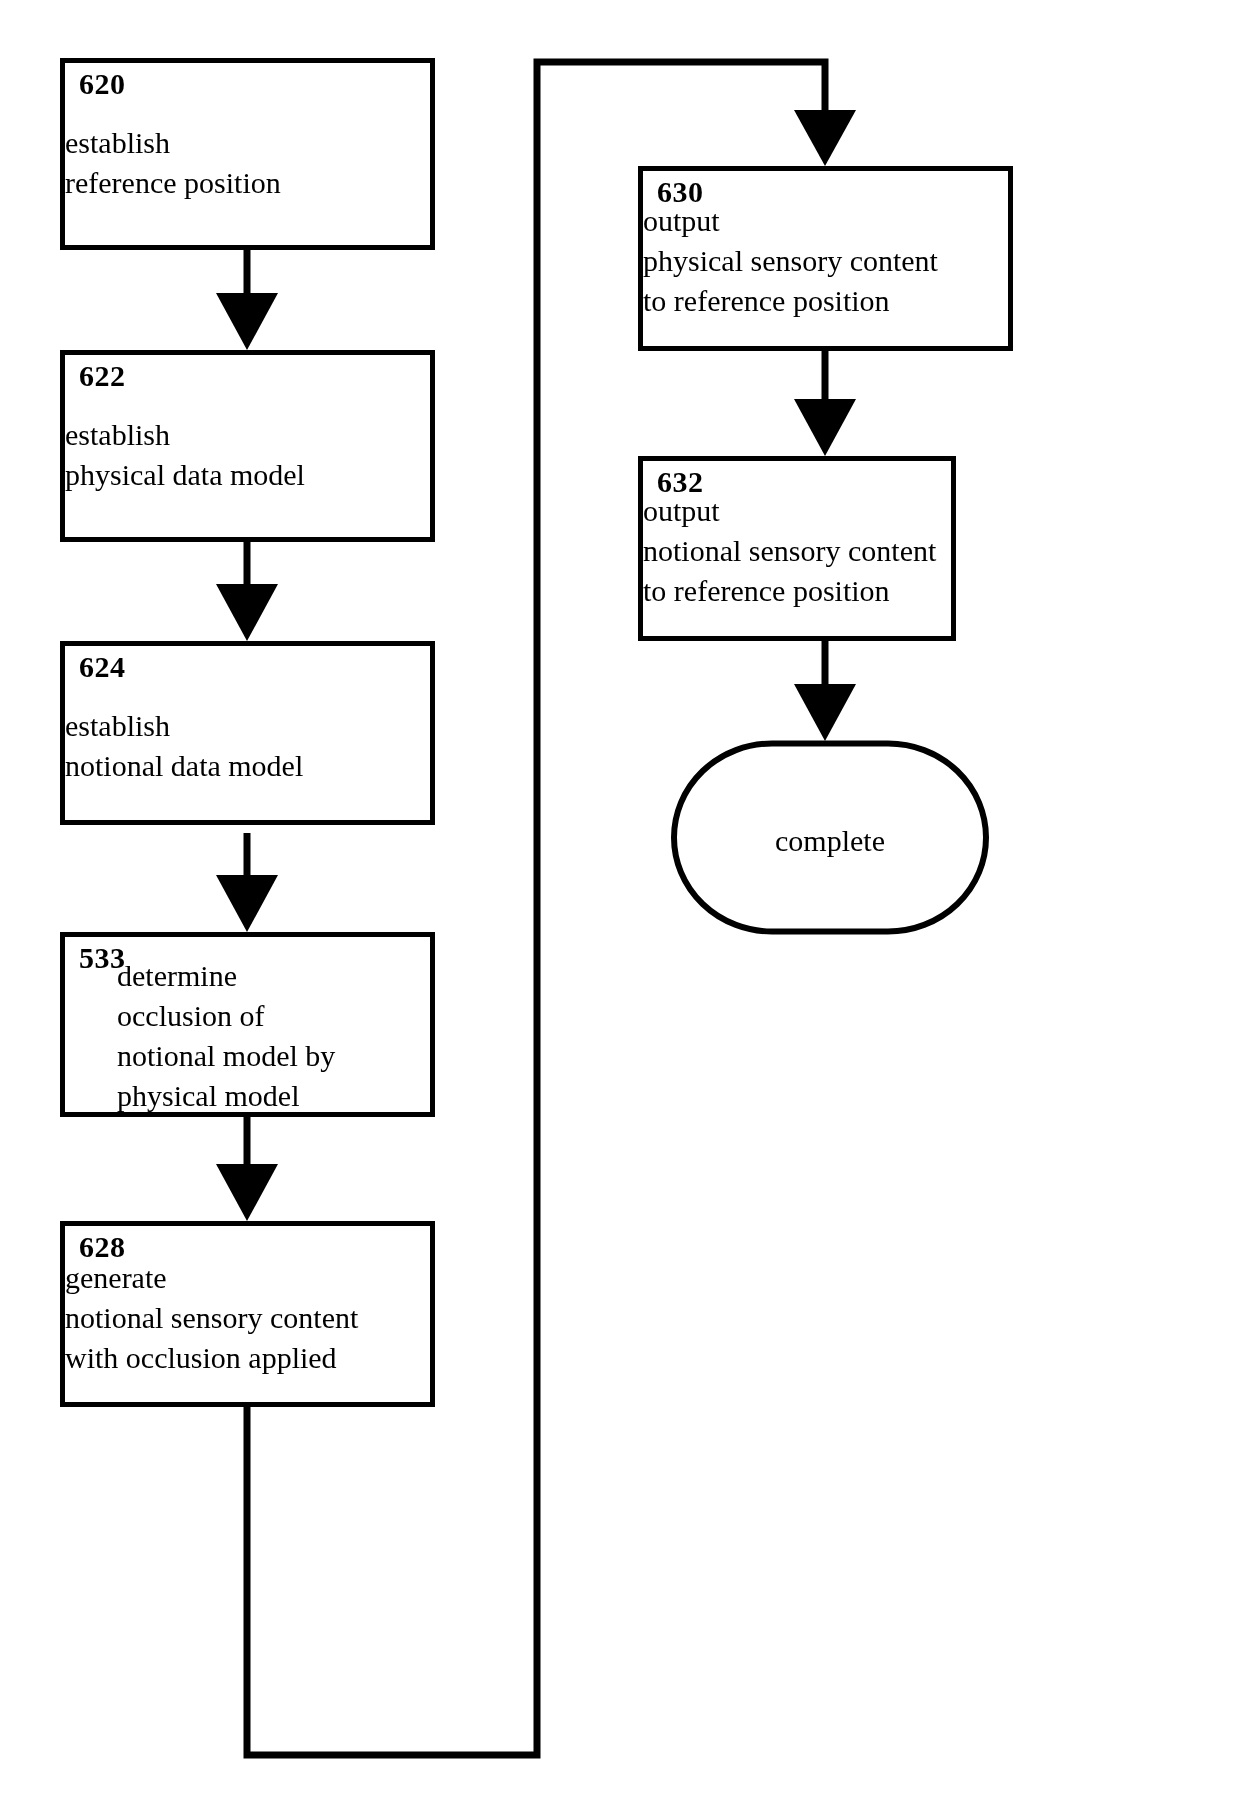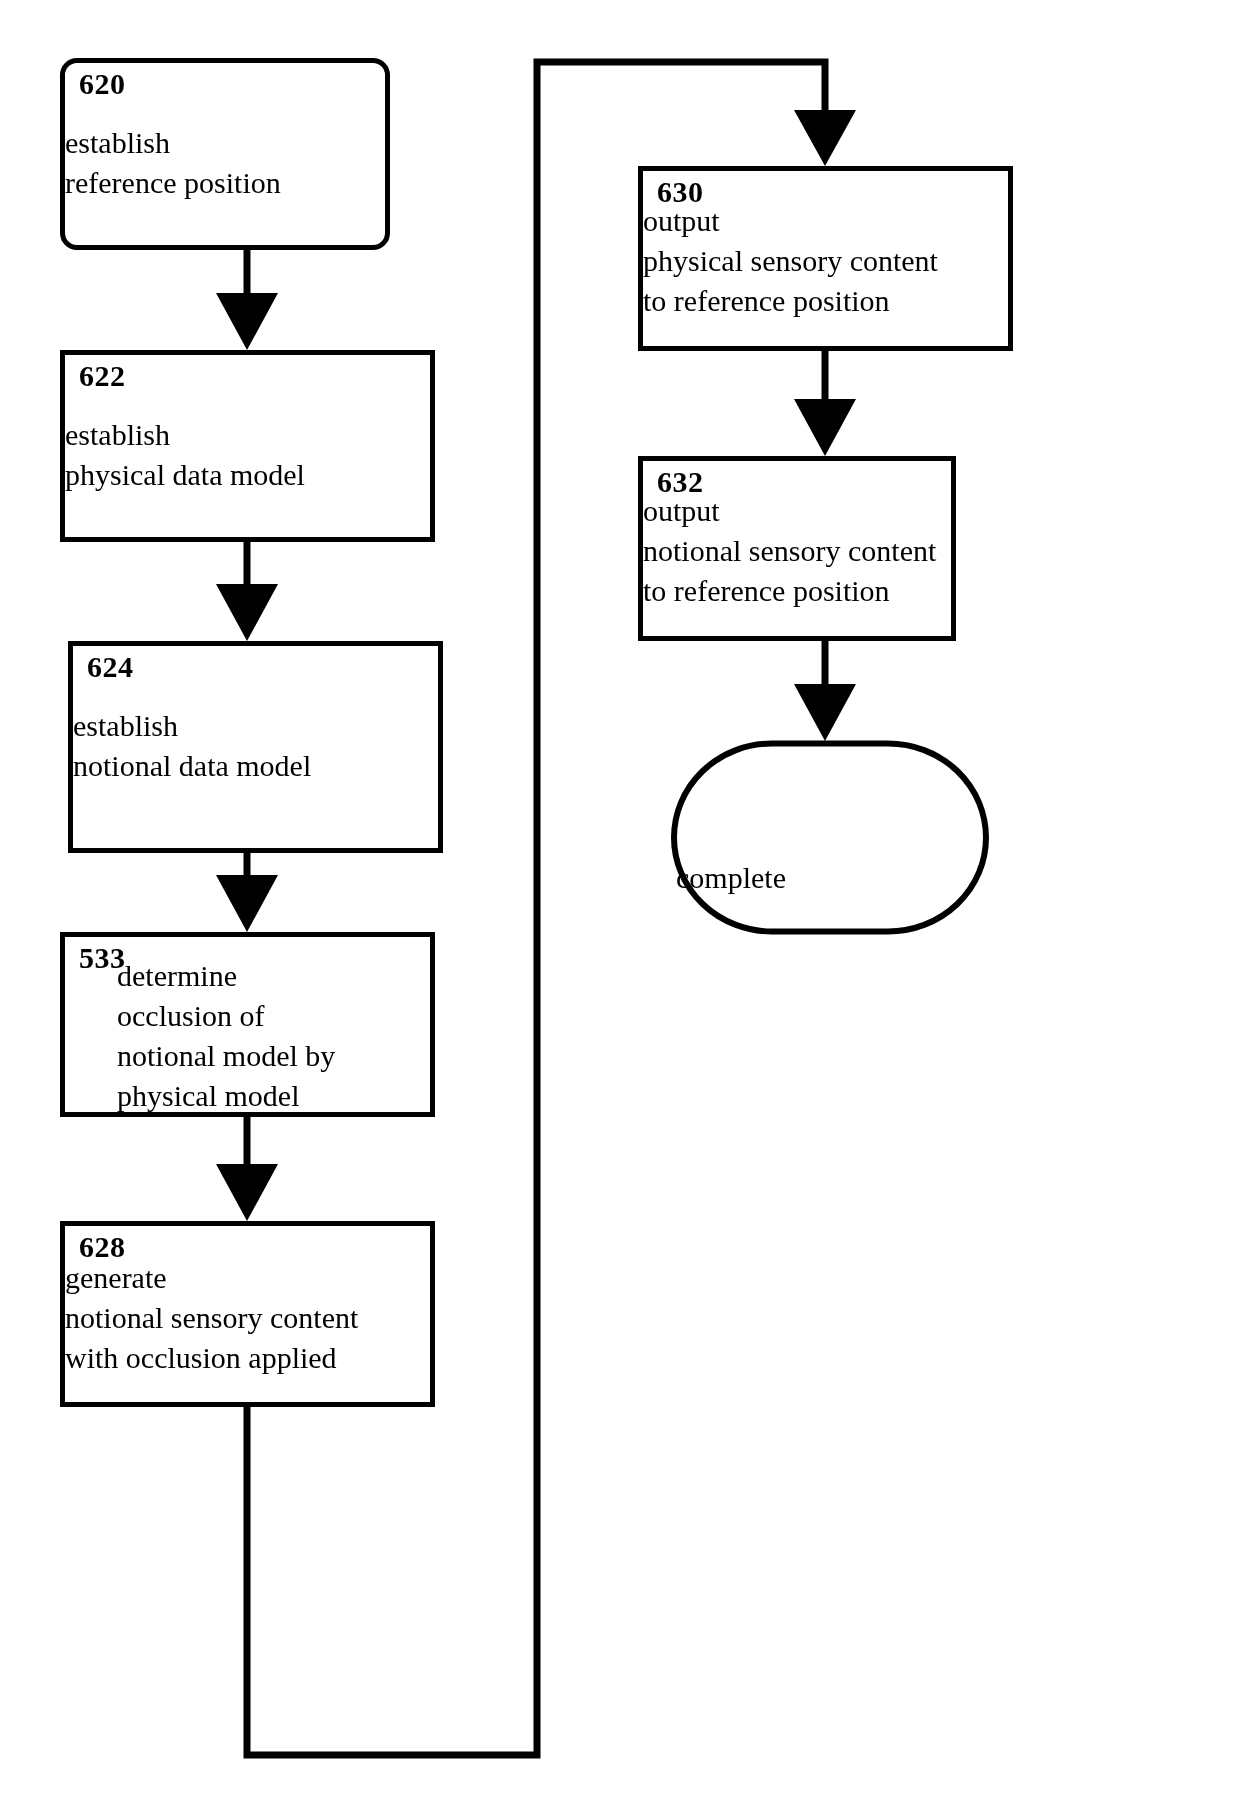--- a/index.html
+++ b/index.html
@@ -46,25 +46,25 @@
     position: absolute;
     left: 0;
     right: 0;
     text-align: left;
     font-size: 30px;
     line-height: 1.33;
     color: #000000;
     white-space: pre-line;
   }
   
-  #n620 { left: 60px;  top: 58px;   width: 330px; height: 192px; border-radius: 17px; }
+  #n620 { left: 60px;  top: 58px;   width: 375px; height: 192px; }
   #n620 .body { top: 60px; }
   #n622 { left: 60px;  top: 350px;  width: 375px; height: 192px; }
   #n622 .body { top: 60px; }
-  #n624 { left: 60px;  top: 641px;  width: 375px; height: 212px; margin-left: 8px; }
+  #n624 { left: 60px;  top: 641px;  width: 375px; height: 184px; }
   #n624 .body { top: 60px; }
   #n626 { left: 60px;  top: 932px;  width: 375px; height: 185px; }
   #n626 .body { top: 19px; padding-left: 52px; }
   #n628 { left: 60px;  top: 1221px; width: 375px; height: 186px; }
   #n628 .body { top: 32px; }
   
   #n630 { left: 638px; top: 166px;  width: 375px; height: 185px; }
   #n630 .body { top: 30px; }
   #n632 { left: 638px; top: 456px;  width: 318px; height: 185px; }
   #n632 .body { top: 30px; }
@@ -74,24 +74,24 @@
     left: 676px;
     top: 741px;
     width: 308px;
     height: 192px;
   }
   .terminal .label {
     position: absolute;
     left: 0;
     right: 0;
     top: 80px;
+    text-align: center;
     font-size: 30px;
     line-height: 1.3;
     color: #000000;
-    margin-top: 37px;
   }
 </style>
 </head>
 <body>
 
 <div id="canvas">
 
   <svg id="wires" viewBox="0 0 1240 1819" width="1240" height="1819" xmlns="http://www.w3.org/2000/svg">
     <defs>
       <marker id="arrowhead" viewBox="0 0 12 12" refX="6" refY="11.2" markerWidth="12" markerHeight="12" orient="auto-start-reverse" markerUnits="userSpaceOnUse">

